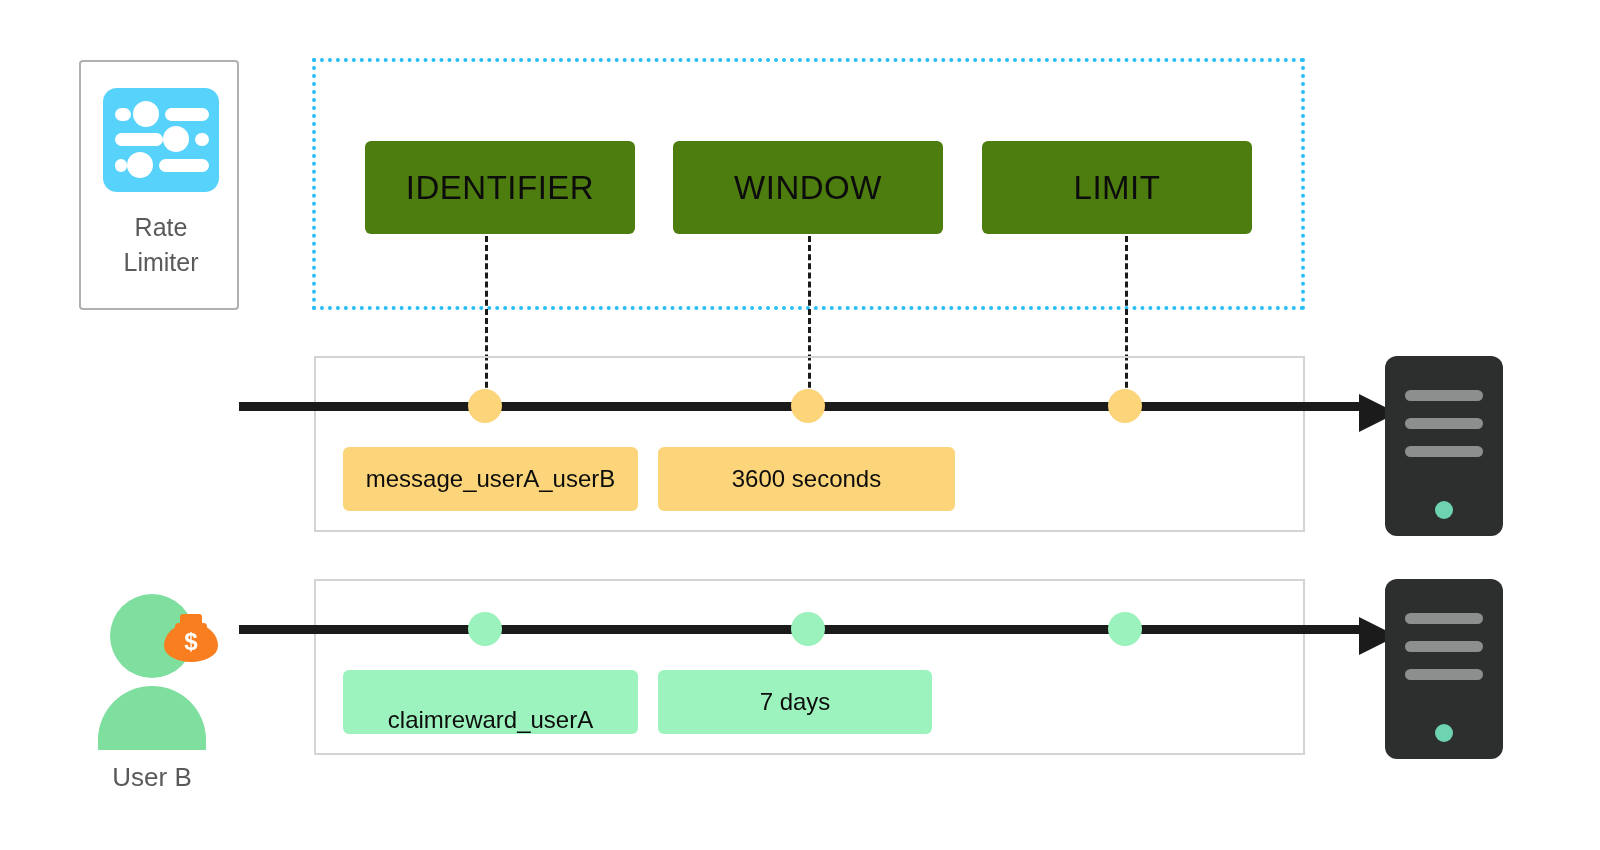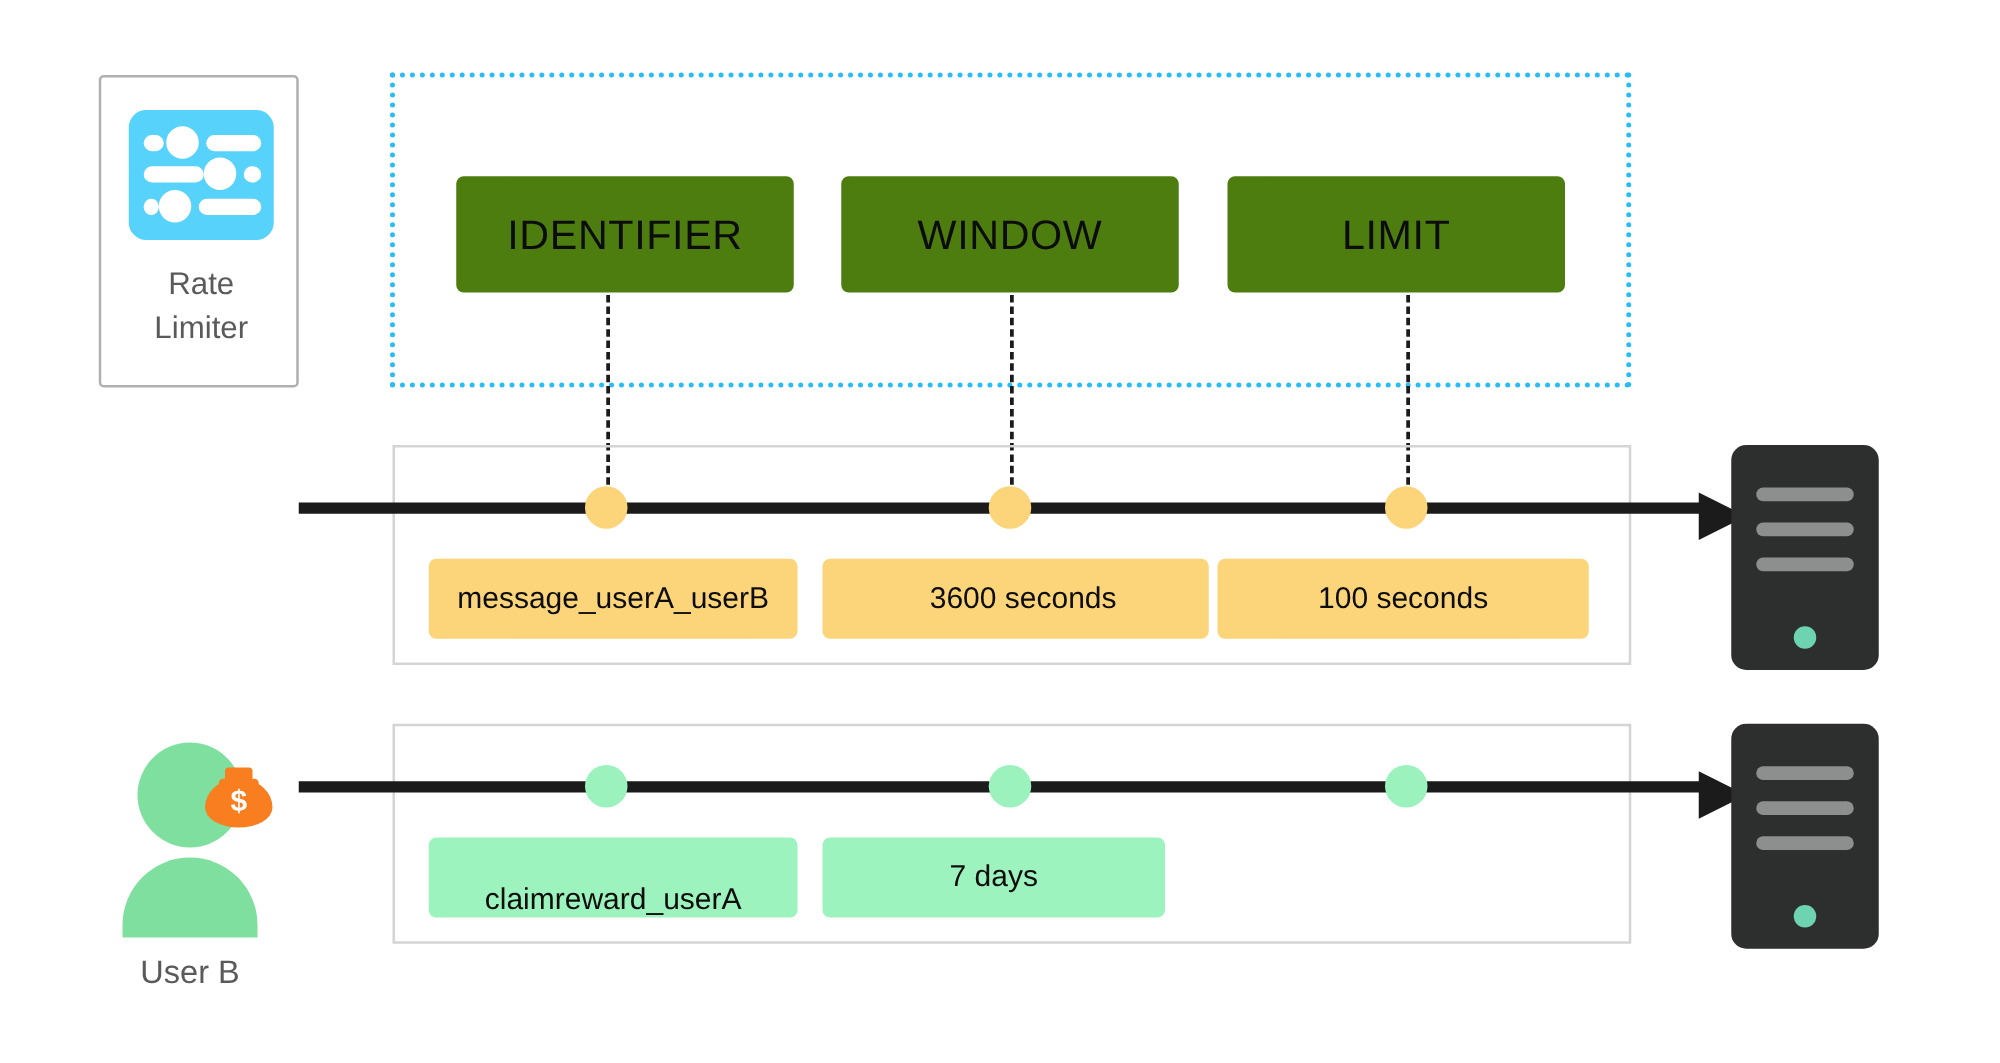--- a/index.html
+++ b/index.html
@@ -342,25 +342,22 @@
     <div class="flow-head"></div>
   </div>
 
   <div class="node node-amber" style="left:468px; top:389px;"></div>
   <div class="node node-amber" style="left:791px; top:389px;"></div>
   <div class="node node-amber" style="left:1108px; top:389px;"></div>
 
   <div class="chip-val chip-amber" style="left:343px; top:447px; width:295px;">
     <span>message_userA_userB</span>
   </div>
-  <div class="chip-val chip-amber" style="left:658px; top:447px; width:297px;padding-left:12px;">
+  <div class="chip-val chip-amber" style="left:658px; top:447px; width:297px;">
     <span>3600 seconds</span>
-  </div>
-  <div class="chip-val chip-amber" style="left:974px; top:447px; width:297px;">
-    <span>100 seconds</span>
   </div>
 
 
   <div class="server" style="left:1385px; top:356px;">
     <div class="server-bar" style="top:34px;"></div>
     <div class="server-bar" style="top:62px;"></div>
     <div class="server-bar" style="top:90px;"></div>
     <div class="server-led" style="top:145px;"></div>
   </div>
 

